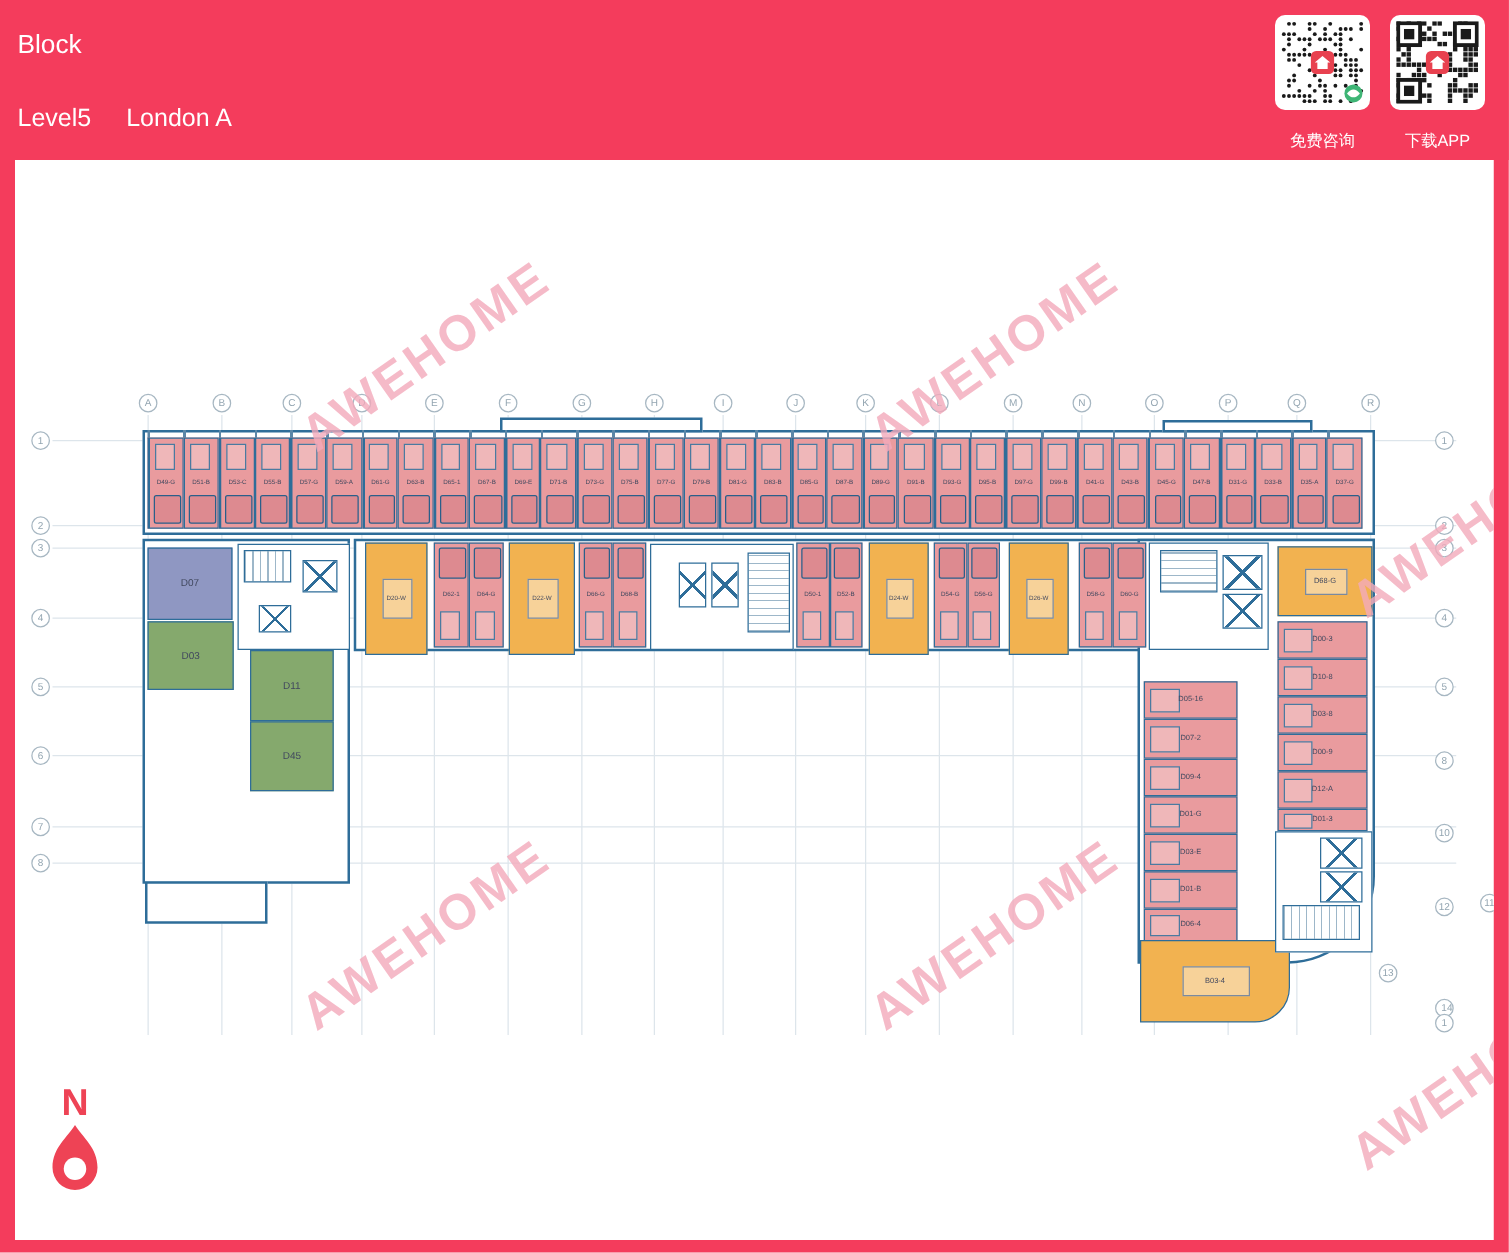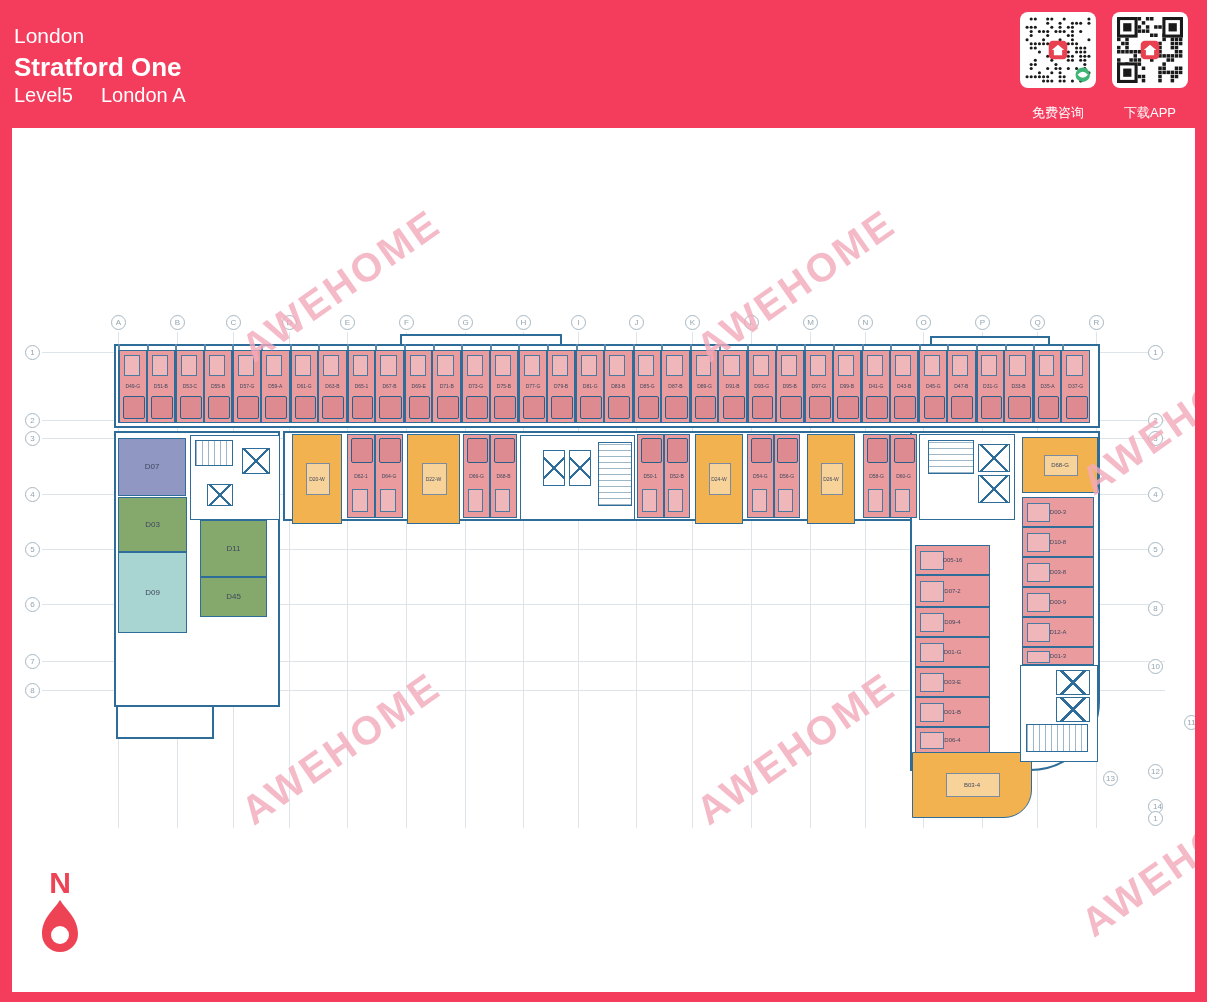--- a/index.html
+++ b/index.html
@@ -58,22 +58,21 @@
       opacity:.8;transform:rotate(-35deg);transform-origin:center;z-index:40;white-space:nowrap}
 
   
   #compass{position:absolute;left:30px;top:868px;width:60px;text-align:center;z-index:50}
   #compass .n{font-size:30px;font-weight:bold;color:#ee4355;line-height:1}
 </style>
 </head>
 <body>
 
 <div id="header">
-  <div class="h-city">London</div>
-  <div class="h-proj">Stratford One</div>
+  <div class="h-city">Block</div>
   <div class="h-sub">
     <span>Level5</span><span>London A</span>
   </div>
   <div class="qr-tile" id="qr1">
     <svg id="qrsvg1" width="66" height="66" viewBox="0 0 64 64">
         <circle cx="6" cy="2" r="1.5" fill="#1a1a1a"></circle>
         <circle cx="10" cy="2" r="1.5" fill="#1a1a1a"></circle>
         <circle cx="22" cy="2" r="1.5" fill="#1a1a1a"></circle>
         <circle cx="26" cy="2" r="1.5" fill="#1a1a1a"></circle>
         <circle cx="38" cy="2" r="1.5" fill="#1a1a1a"></circle>
@@ -382,21 +381,21 @@
     <div class="gh" style="left: 30px; top: 562px; width: 1123px; height: 1px;"></div>
     <div class="gm" style="left: 13px; top: 555px;">8</div>
     <div class="gm" style="left: 1136px; top: 217px;">1</div>
     <div class="gm" style="left: 1136px; top: 285px;">2</div>
     <div class="gm" style="left: 1136px; top: 303px;">3</div>
     <div class="gm" style="left: 1136px; top: 359px;">4</div>
     <div class="gm" style="left: 1136px; top: 414px;">5</div>
     <div class="gm" style="left: 1136px; top: 473px;">8</div>
     <div class="gm" style="left: 1136px; top: 531px;">10</div>
     <div class="gm" style="left: 1172px; top: 587px;">11</div>
-    <div class="gm" style="left: 1136px; top: 636px;">12</div>
+    <div class="gm" style="left: 1136px; top: 590px;">12</div>
     <div class="gm" style="left: 1091px; top: 643px;">13</div>
     <div class="gm" style="left: 1136px; top: 671px; text-align: right;">14</div>
     <div class="gm" style="left: 1136px; top: 683px;">1</div>
     <div class="outline" style="left: 102px; top: 216px; width: 986px; height: 84px;"></div>
     <div class="outline" style="left: 388px; top: 206px; width: 162px; height: 12px;"></div>
     <div class="outline" style="left: 918px; top: 208px; width: 120px; height: 10px;"></div>
     <div class="outline" style="left: 271px; top: 303px; width: 817px; height: 90px;"></div>
     <div class="outline" style="left: 102px; top: 303px; width: 166px; height: 276px;"></div>
     <div class="outline" style="left: 104px; top: 577px; width: 98px; height: 34px;"></div>
     <div class="outline" style="left: 898px; top: 303px; width: 190px; height: 340px; border-bottom-right-radius: 70px;"></div>
@@ -544,27 +543,24 @@
     </div>
     <div class="room pink u-mid" style="left: 878px; top: 306px; width: 27px; height: 84px;">
       <span class="rl">D60-G</span>
     </div>
     <div class="room purple" style="left: 106px; top: 310px; width: 68px; height: 58px;">
       <span class="rl rl8">D07</span>
     </div>
     <div class="room green" style="left: 106px; top: 369px; width: 69px; height: 55px;">
       <span class="rl rl8">D03</span>
     </div>
-    <div class="room teal" style="left: 106px; top: 424px; width: 69px; height: 81px;">
-      <span class="rl rl8">D09</span>
-    </div>
     <div class="room green" style="left: 188px; top: 392px; width: 67px; height: 57px;">
       <span class="rl rl8">D11</span>
     </div>
-    <div class="room green" style="left: 188px; top: 449px; width: 67px; height: 40px;">
+    <div class="room green" style="left: 188px; top: 449px; width: 67px; height: 56px;">
       <span class="rl rl8">D45</span>
     </div>
     <div class="room orange kitchen" style="left: 1010px; top: 309px; width: 76px; height: 56px;">
       <span class="rl rl6">D68-G</span>
     </div>
     <div class="room orange kitchen" style="left: 900px; top: 624px; width: 120px; height: 66px; border-bottom-right-radius: 28px; z-index: 5;">
       <span class="rl rl6">B03-4</span>
     </div>
     <div class="room pink u-right" style="left: 903px; top: 417px; width: 75px; height: 30px;">
       <span class="rl rl6">D05-16</span>

